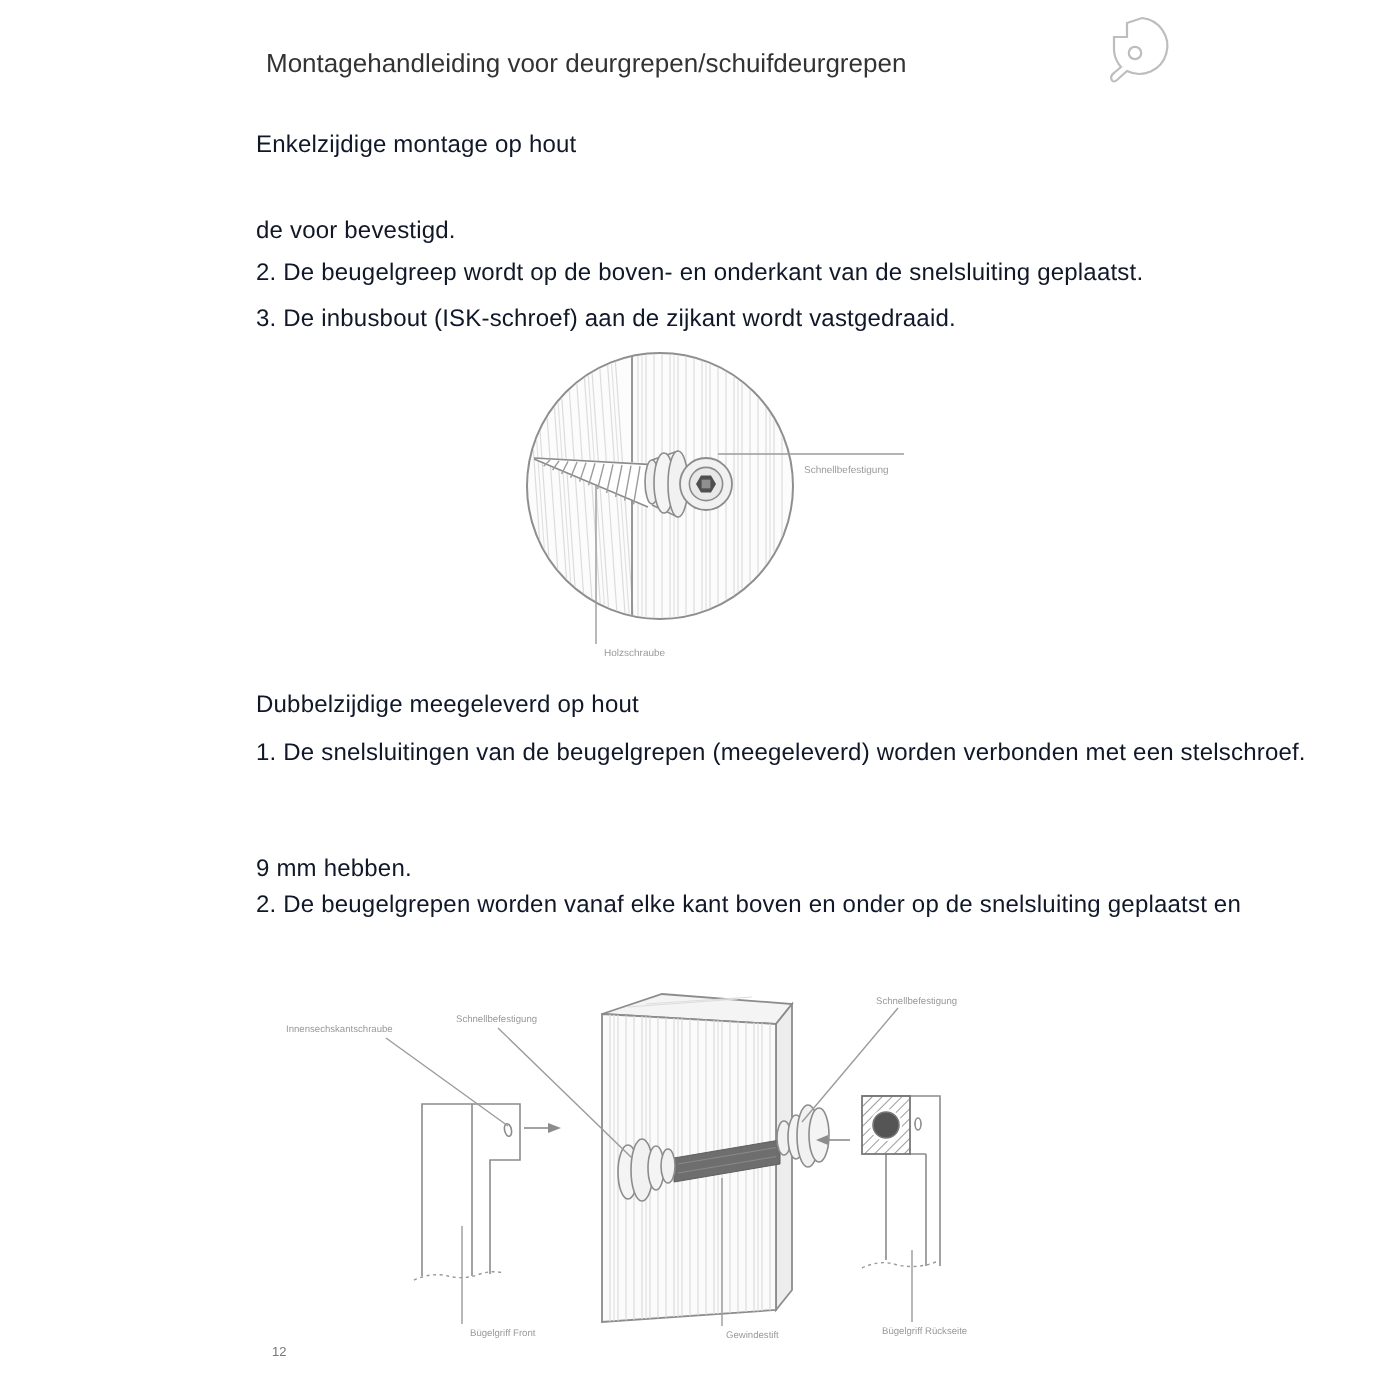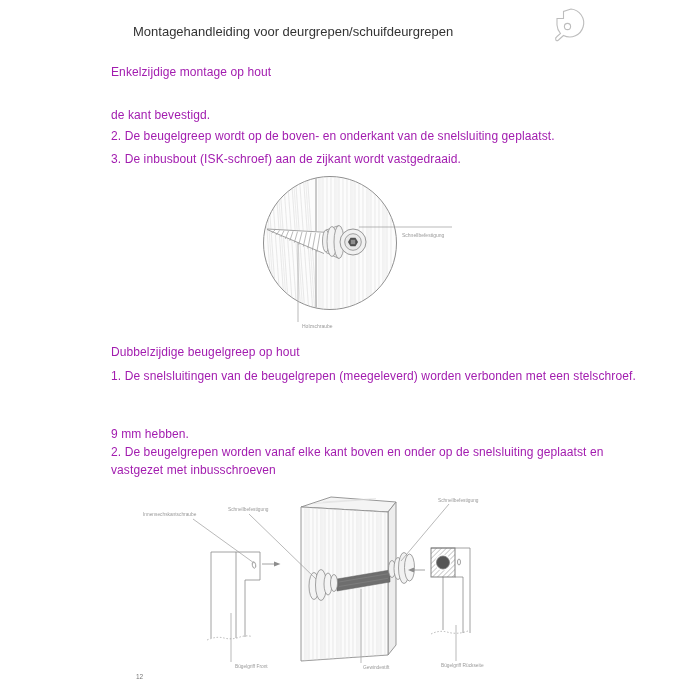--- a/index.html
+++ b/index.html
@@ -1,19 +1,19 @@
 <!DOCTYPE html>
 <html><head>
 <meta charset="utf-8">
 <style>
   html,body{margin:0;padding:0;background:#fff;}
   .page{position:relative;width:700px;height:700px;background:#ffffff;overflow:hidden;
         font-family:"Liberation Sans",sans-serif;}
   .title{position:absolute;left:133px;top:24px;font-size:13px;color:#333;white-space:nowrap;}
-  .txt{position:absolute;left:111px;font-size:12px;color:#a21caf;white-space:nowrap;letter-spacing:.1px;text-align:right;}
+  .txt{position:absolute;left:128px;font-size:12px;color:#0f172a;white-space:nowrap;letter-spacing:.1px;text-align:right;}
   .fig1{position:absolute;left:238px;top:168px;}
   .fig2{position:absolute;left:118px;top:485px;}
   .logo{position:absolute;left:549px;top:6px;}
   .pagenum{position:absolute;left:136px;top:673px;font-size:6.5px;color:#777;}
   .iline{stroke:#8c8c8c;stroke-width:.8;fill:none;}
   .ithin{stroke:#9b9b9b;stroke-width:.7;fill:none;}
   .grain{stroke:#dcdcdc;stroke-width:.6;fill:none;}
   .grain2{stroke:#e2e2e2;stroke-width:.6;fill:none;}
   .dots{stroke:#999;stroke-width:.7;fill:none;stroke-dasharray:1.5 1.8;}
   .lbl{font-size:4.8px;fill:#9a9a9a;font-family:"Liberation Sans",sans-serif;}
@@ -25,21 +25,21 @@
 <div class="page">
 
   <svg class="logo" width="42" height="40" viewBox="0 0 40 40">
     <path d="M21,3 A14,14 0 1 1 13.5,29.5 L8.5,34 Q6.5,35.6 5.8,33.8 Q5,32 7,30.5 L10.5,27.5 A14,14 0 0 1 7,19 L7,12.5 L13.5,12.5 L13.5,5.5 Z" fill="#ffffff" stroke="#bdbdbd" stroke-width="1.1"></path>
     <circle cx="17.5" cy="20.5" r="3.1" fill="#fff" stroke="#bdbdbd" stroke-width="1.1"></circle>
   </svg>
 
   <div class="title">Montagehandleiding voor deurgrepen/schuifdeurgrepen</div>
 
   <div class="txt" style="top:65px">Enkelzijdige montage op hout</div>
-  <div class="txt" style="top:108px">de kant bevestigd.</div>
+  <div class="txt" style="top:108px">de voor bevestigd.</div>
   <div class="txt" style="top:129px">2. De beugelgreep wordt op de boven- en onderkant van de snelsluiting geplaatst.</div>
   <div class="txt" style="top:152px">3. De inbusbout (ISK-schroef) aan de zijkant wordt vastgedraaid.</div>
 
   <svg class="fig1" width="255" height="168" viewBox="0 0 255 168">
     <defs>
       <clipPath id="cclip">
           <circle cx="92" cy="75" r="66"></circle>
         </clipPath>
     </defs>
     <circle cx="92" cy="75" r="66.5" fill="#fcfcfc" stroke="#8f8f8f" stroke-width="1"></circle>
@@ -70,25 +70,24 @@
       <polygon points="120,74 117.5,78.3 112.5,78.3 110,74 112.5,69.7 117.5,69.7" fill="#4f4f4f"></polygon>
       <rect x="112.8" y="71.8" width="4.4" height="4.4" fill="#8f8f8f"></rect>
     </g>
 
     <path class="ithin" d="M121,59 H214"></path>
     <text class="lbl2" x="164" y="68.5">Schnellbefestigung</text>
     <path class="ithin" d="M60,74 V154"></path>
     <text class="lbl2" x="64" y="160">Holzschraube</text>
   </svg>
 
-  <div class="txt" style="top:345px">Dubbelzijdige beugelgreep op hout</div>
+  <div class="txt" style="top:345px">Dubbelzijdige meegeleverd op hout</div>
   <div class="txt" style="top:369px">1. De snelsluitingen van de beugelgrepen (meegeleverd) worden verbonden met een stelschroef.</div>
   <div class="txt" style="top:427px">9 mm hebben.</div>
   <div class="txt" style="top:445px">2. De beugelgrepen worden vanaf elke kant boven en onder op de snelsluiting geplaatst en</div>
-  <div class="txt" style="top:463px">vastgezet met inbusschroeven</div>
 
   <svg class="fig2" width="472" height="205" viewBox="0 0 472 205">
     <defs>
       <clipPath id="bclip">
           <polygon points="183,22 270,27 270,170 183,176"></polygon>
         </clipPath>
       <pattern id="hatch" patternUnits="userSpaceOnUse" width="3.5" height="3.5" patternTransform="rotate(45)">
         <line x1="0" y1="0" x2="0" y2="3.5" stroke="#9a9a9a" stroke-width="1"></line>
       </pattern>
     </defs>

